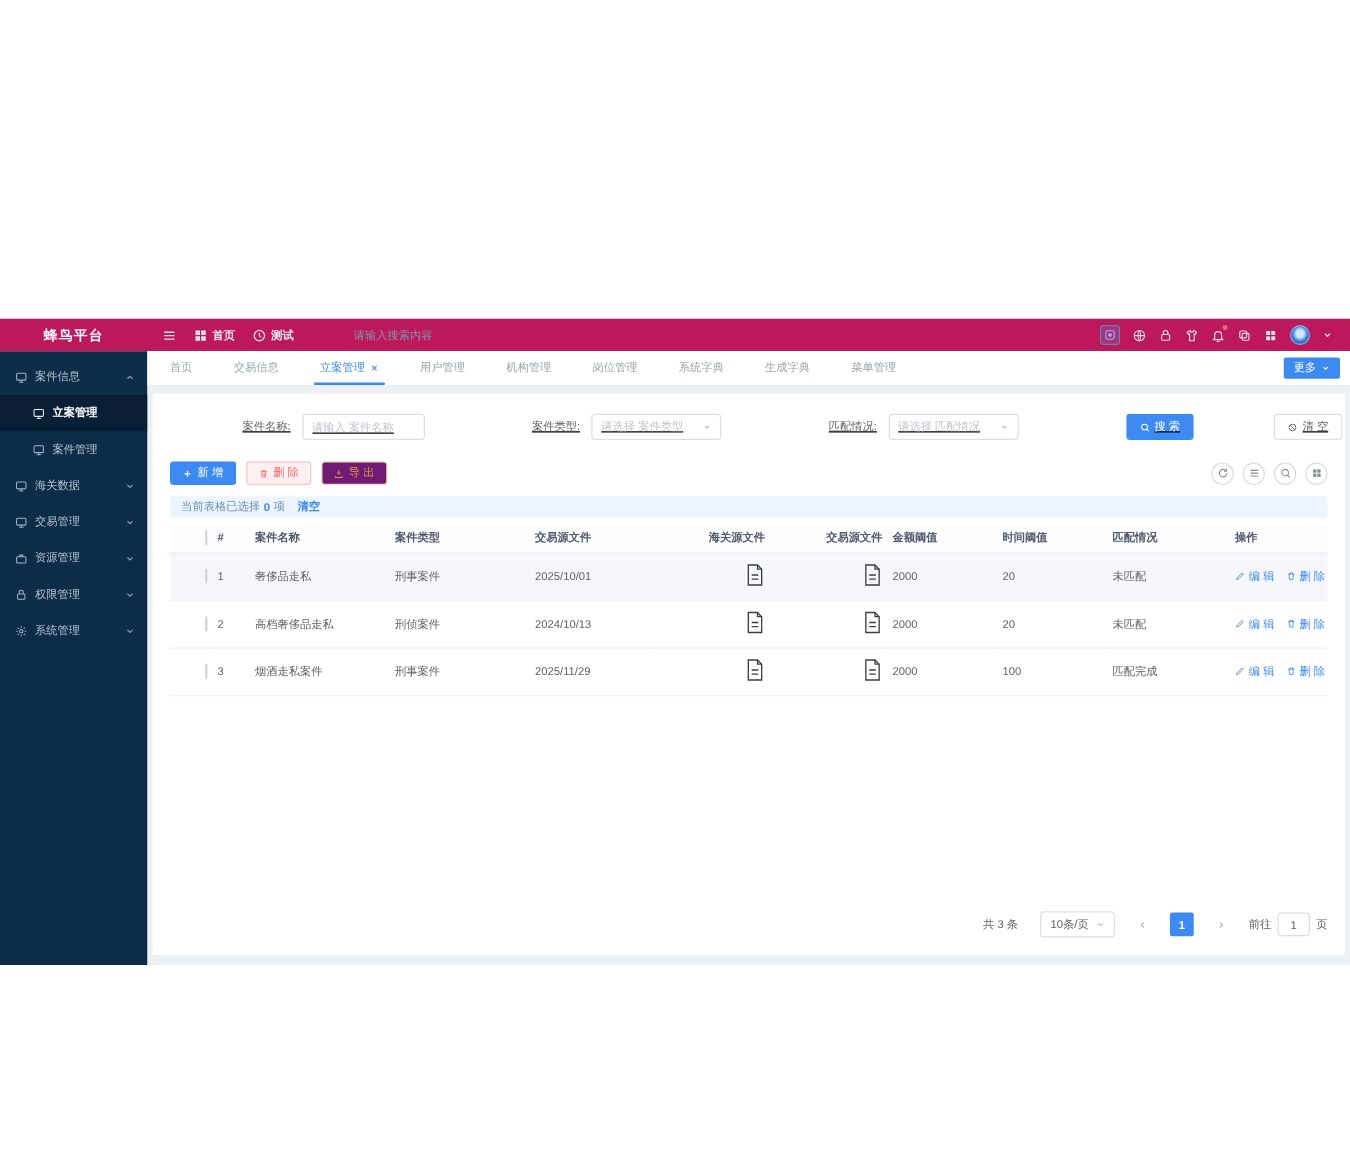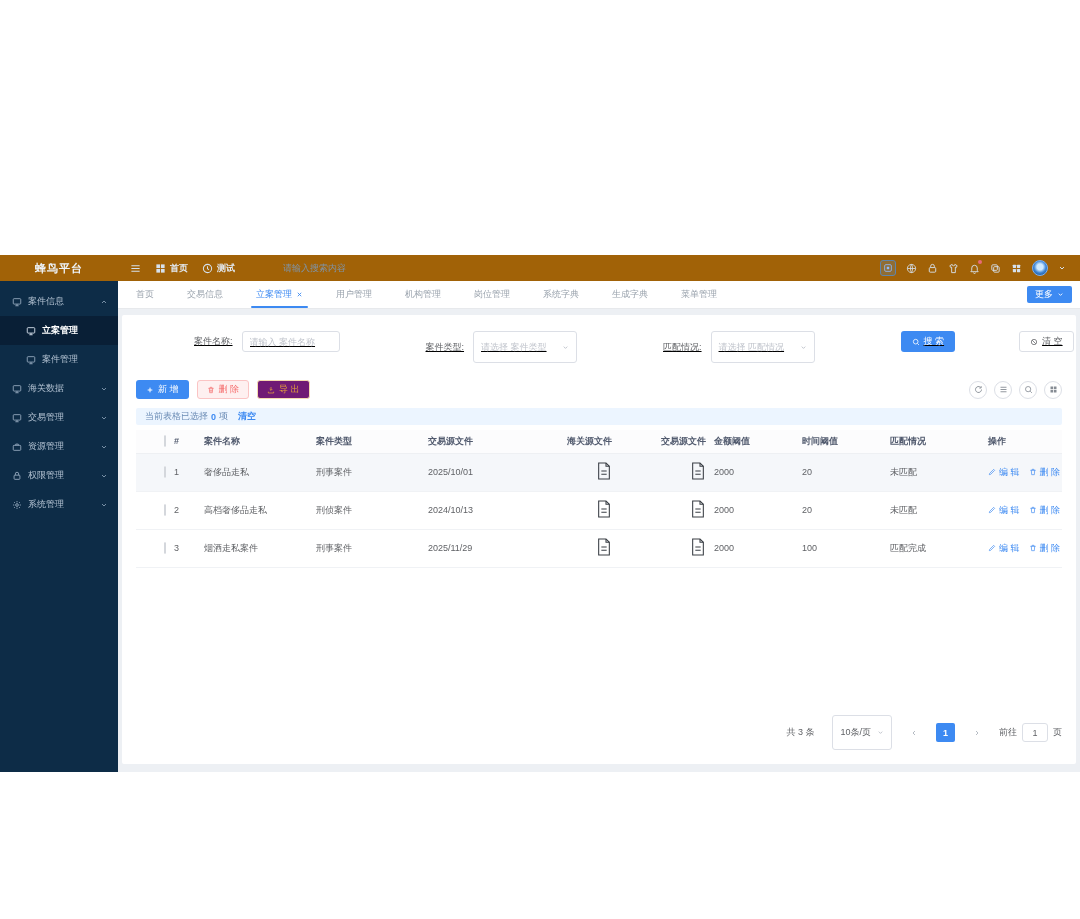--- a/index.html
+++ b/index.html
@@ -1,21 +1,21 @@
 <!DOCTYPE html>
 <html><head>
 <meta charset="utf-8">
 <style>
   * { margin:0; padding:0; box-sizing:border-box; }
   body { width:1080px; height:919px; background:#fff; font-family:"Liberation Sans", sans-serif; }
   .screen { position:relative; width:1080px; height:919px; background:#fff; overflow:hidden; }
   .app { position:absolute; top:255px; left:0; width:1080px; height:517px; display:flex; flex-direction:column; }
 
   
-  .topbar { flex:0 0 26px; background:#a16207; display:flex; align-items:center; color:#c7d3e0; }
+  .topbar { flex:0 0 26px; background:#be185d; display:flex; align-items:center; color:#c7d3e0; }
   .logo { width:118px; text-align:center; font-size:11px; font-weight:700; color:#eef3f8; letter-spacing:1px; }
   .tb-left { display:flex; align-items:center; gap:14px; padding-left:12px; }
   .tb-nav-item { display:flex; align-items:center; gap:4px; font-size:9px; color:#e3eaf2; font-weight:700; cursor:pointer; }
   .tb-search { margin-left:34px; width:120px; background:transparent; border:none; outline:none; font-size:9px; color:#cfd9e4; }
   .tb-search::placeholder { color:#7f94a9; }
   .tb-right { margin-left:auto; display:flex; align-items:center; gap:10px; padding-right:14px; }
   .ic { display:block; }
   .tb-ic { width:11px; height:11px; color:#d6e1ec; cursor:pointer; }
   .tb-ic-box { border:1px solid #5f85ab; border-radius:3px; padding:2px; background:rgba(64,158,255,.18); color:#8fbcff; cursor:pointer; }
   .tb-ic-box .tb-ic { width:10px; height:10px; color:#8fbcff; }
@@ -47,21 +47,21 @@
   .more-btn .ic { width:7px; height:7px; }
 
   
   .card { flex:1; background:#fff; margin:6px 4px 0 4px; border-radius:2px; padding:12px 14px 14px; display:flex; flex-direction:column; min-height:0; }
 
   .filter-row { display:flex; align-items:flex-start; padding-left:58px; margin-top:4px;text-decoration:underline; }
   .f-group { display:flex; align-items:center; margin-right:86px; }
   .f-label { font-size:9px; color:#606266; margin-right:9px; white-space:nowrap; }
   .f-input { width:98px; height:21px; border:1px solid #dcdfe6; border-radius:3px; font-size:9px; padding:0 7px; color:#606266; outline:none; }
   .f-input::placeholder { color:#c0c4cc; }
-  .f-select { width:104px; height:32px; border:1px solid #dcdfe6; border-radius:3px; font-size:9px; color:#c0c4cc; display:flex; align-items:center; justify-content:space-between; padding:0 7px; cursor:pointer; white-space:nowrap; }
+  .f-select { width:104px; height:21px; border:1px solid #dcdfe6; border-radius:3px; font-size:9px; color:#c0c4cc; display:flex; align-items:center; justify-content:space-between; padding:0 7px; cursor:pointer; white-space:nowrap; }
   .f-select .ic { width:7px; height:7px; color:#b9bec6; }
   .f-actions { margin-left:auto; margin-right:80px; display:flex; gap:24px; }
   .btn { display:inline-flex; align-items:center; gap:4px; font-size:9px; height:21px; padding:0 10px; border-radius:3px; border:1px solid transparent; cursor:pointer; white-space:nowrap; }
   .btn .ic { width:8px; height:8px; }
   .btn-primary { background:#3d8af2; color:#fff; }
   .btn-plain { background:#fff; border-color:#dcdfe6; color:#606266;margin-left:40px; }
 
   .toolbar { display:flex; align-items:center; margin-top:17px; }
   .btn-sm { height:19px; padding:0 9px; font-size:9px; border-radius:3px; margin-right:8px; }
   .btn-add { background:#3d8af2; color:#fff; }
@@ -79,21 +79,21 @@
   th { font-size:9px; color:#515a6e; font-weight:700; text-align:left; height:23px; border-bottom:1px solid #eef0f3; padding:0 4px; background:#fcfcfd; white-space:nowrap; }
   td { font-size:9px; color:#606266; height:38px; border-bottom:1px solid #f0f2f5; padding:0 4px; white-space:nowrap; }
   tr.shade td { background:#f5f7fa; }
   .c { text-align:right;margin-top:24px; }
   .cb { width:10px; height:10px; border:1px solid #d4d7dc; border-radius:2px; background:#fff; margin:0 auto; cursor:pointer; }
   .doc-ic { width:16px; height:20px; color:#3a3f45; display:inline-block; }
   .link { color:#3d8af2; display:inline-flex; align-items:center; gap:3px; cursor:pointer; margin-right:9px; }
   .link .ic { width:8px; height:8px; }
 
   .pagination { margin-top:auto; display:flex; align-items:center; justify-content:flex-end; gap:18px; font-size:9px; color:#606266; padding-top:12px; }
-  .pg-select { border:1px solid #dcdfe6; border-radius:3px; height:35px; display:flex; align-items:center; gap:6px; padding:0 7px; cursor:pointer; }
+  .pg-select { border:1px solid #dcdfe6; border-radius:3px; height:21px; display:flex; align-items:center; gap:6px; padding:0 7px; cursor:pointer; }
   .pg-select .ic { width:7px; height:7px; color:#b9bec6; }
   .pg-arrow { color:#b6bcc4; cursor:pointer; width:8px; height:8px; }
   .pg-num { width:19px; height:19px; background:#3d8af2; color:#fff; border-radius:2px; display:flex; align-items:center; justify-content:center; font-weight:700; cursor:pointer; }
   .pg-goto { display:flex; align-items:center; gap:5px; }
   .pg-goto input { width:26px; height:19px; border:1px solid #dcdfe6; border-radius:3px; text-align:center; font-size:9px; color:#606266; outline:none; }
 </style>
 </head>
 <body>
 
 <div class="screen">

